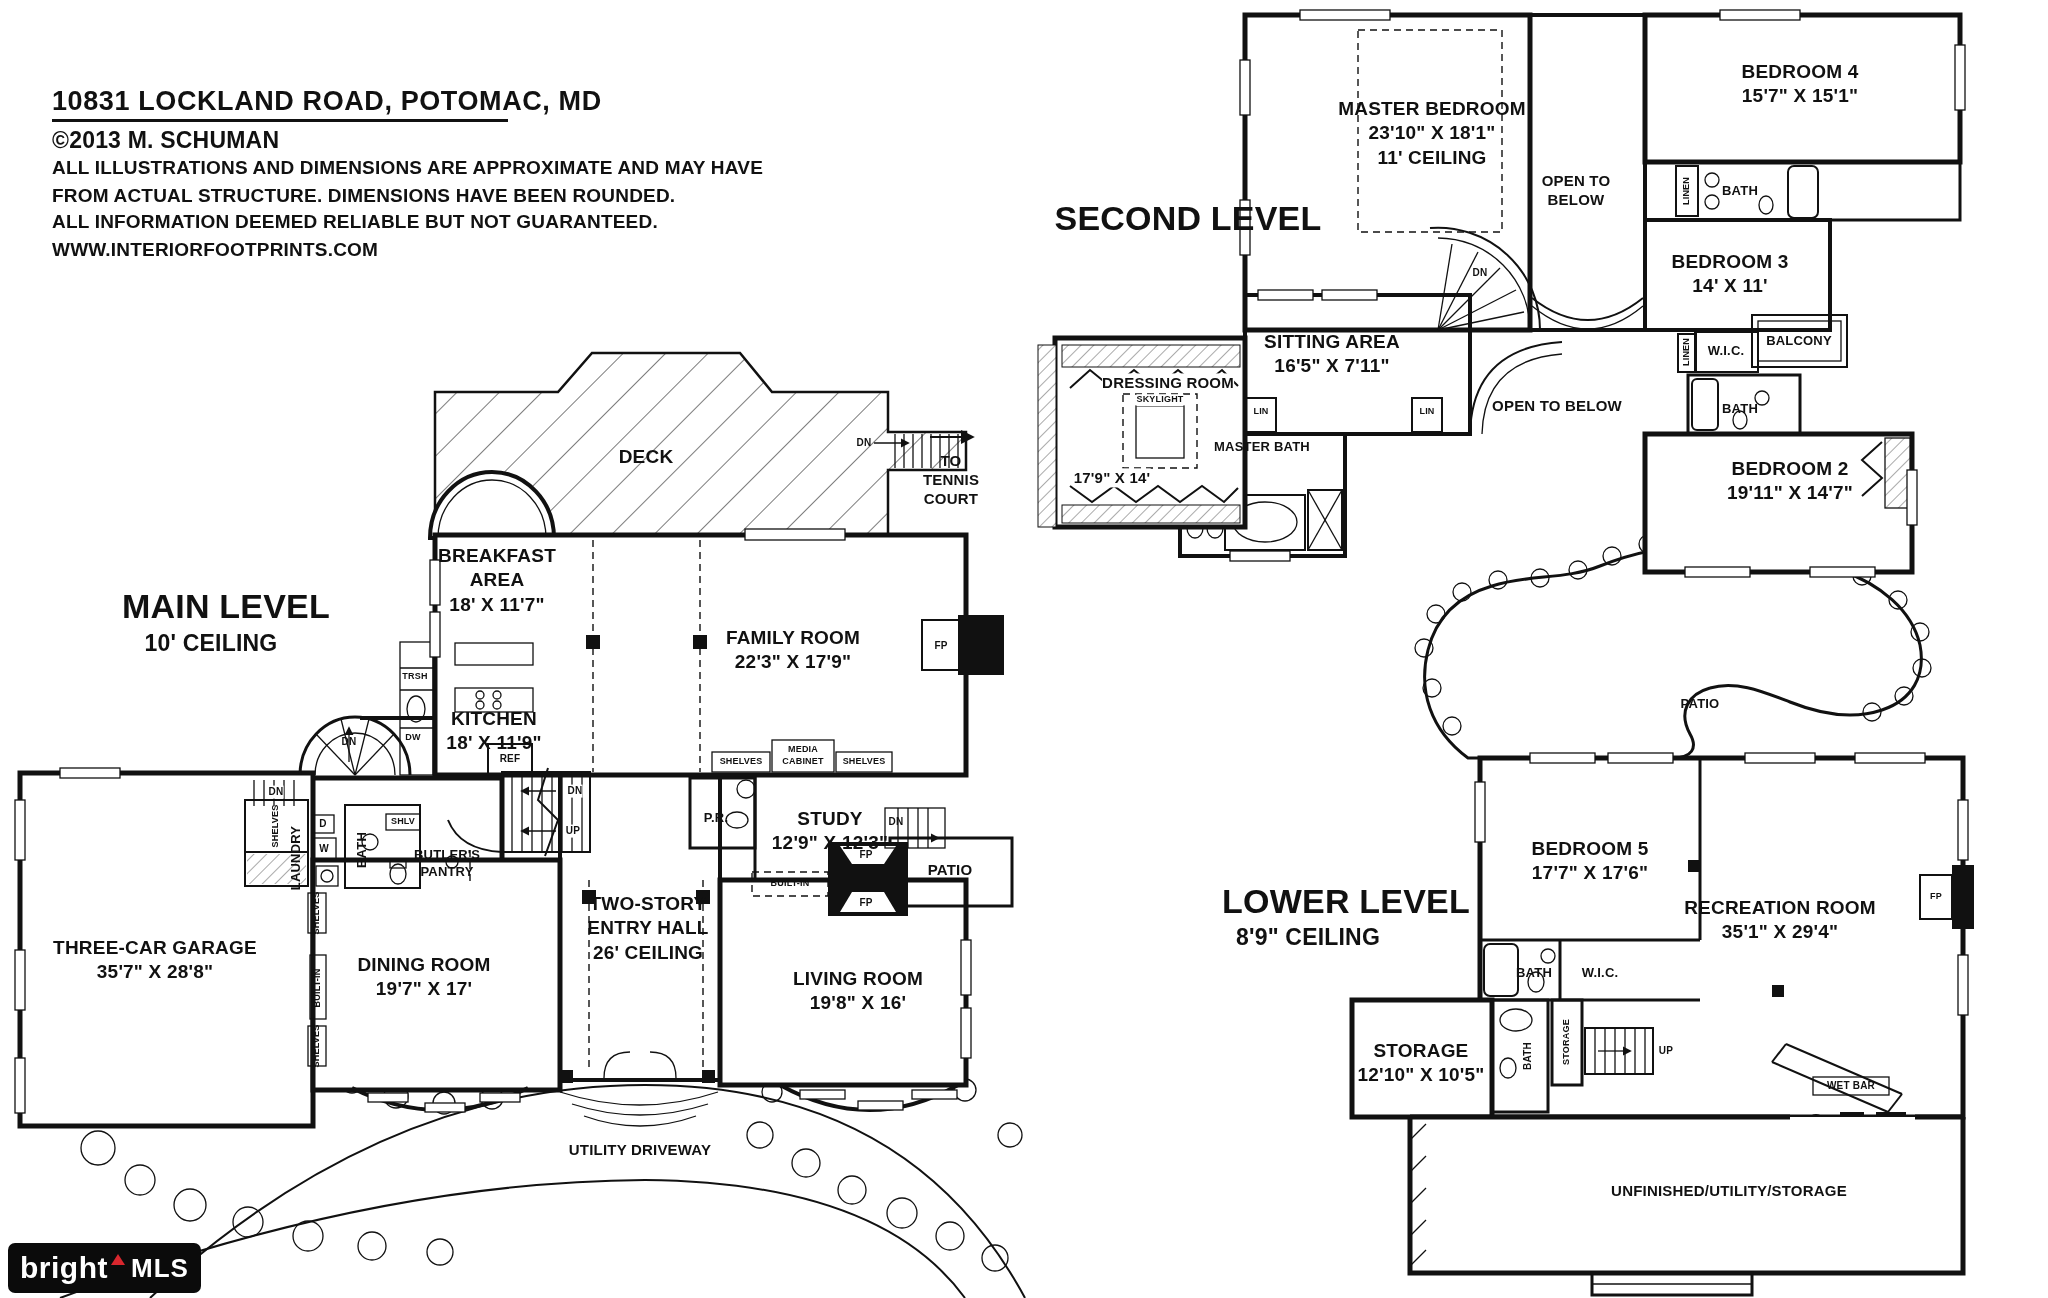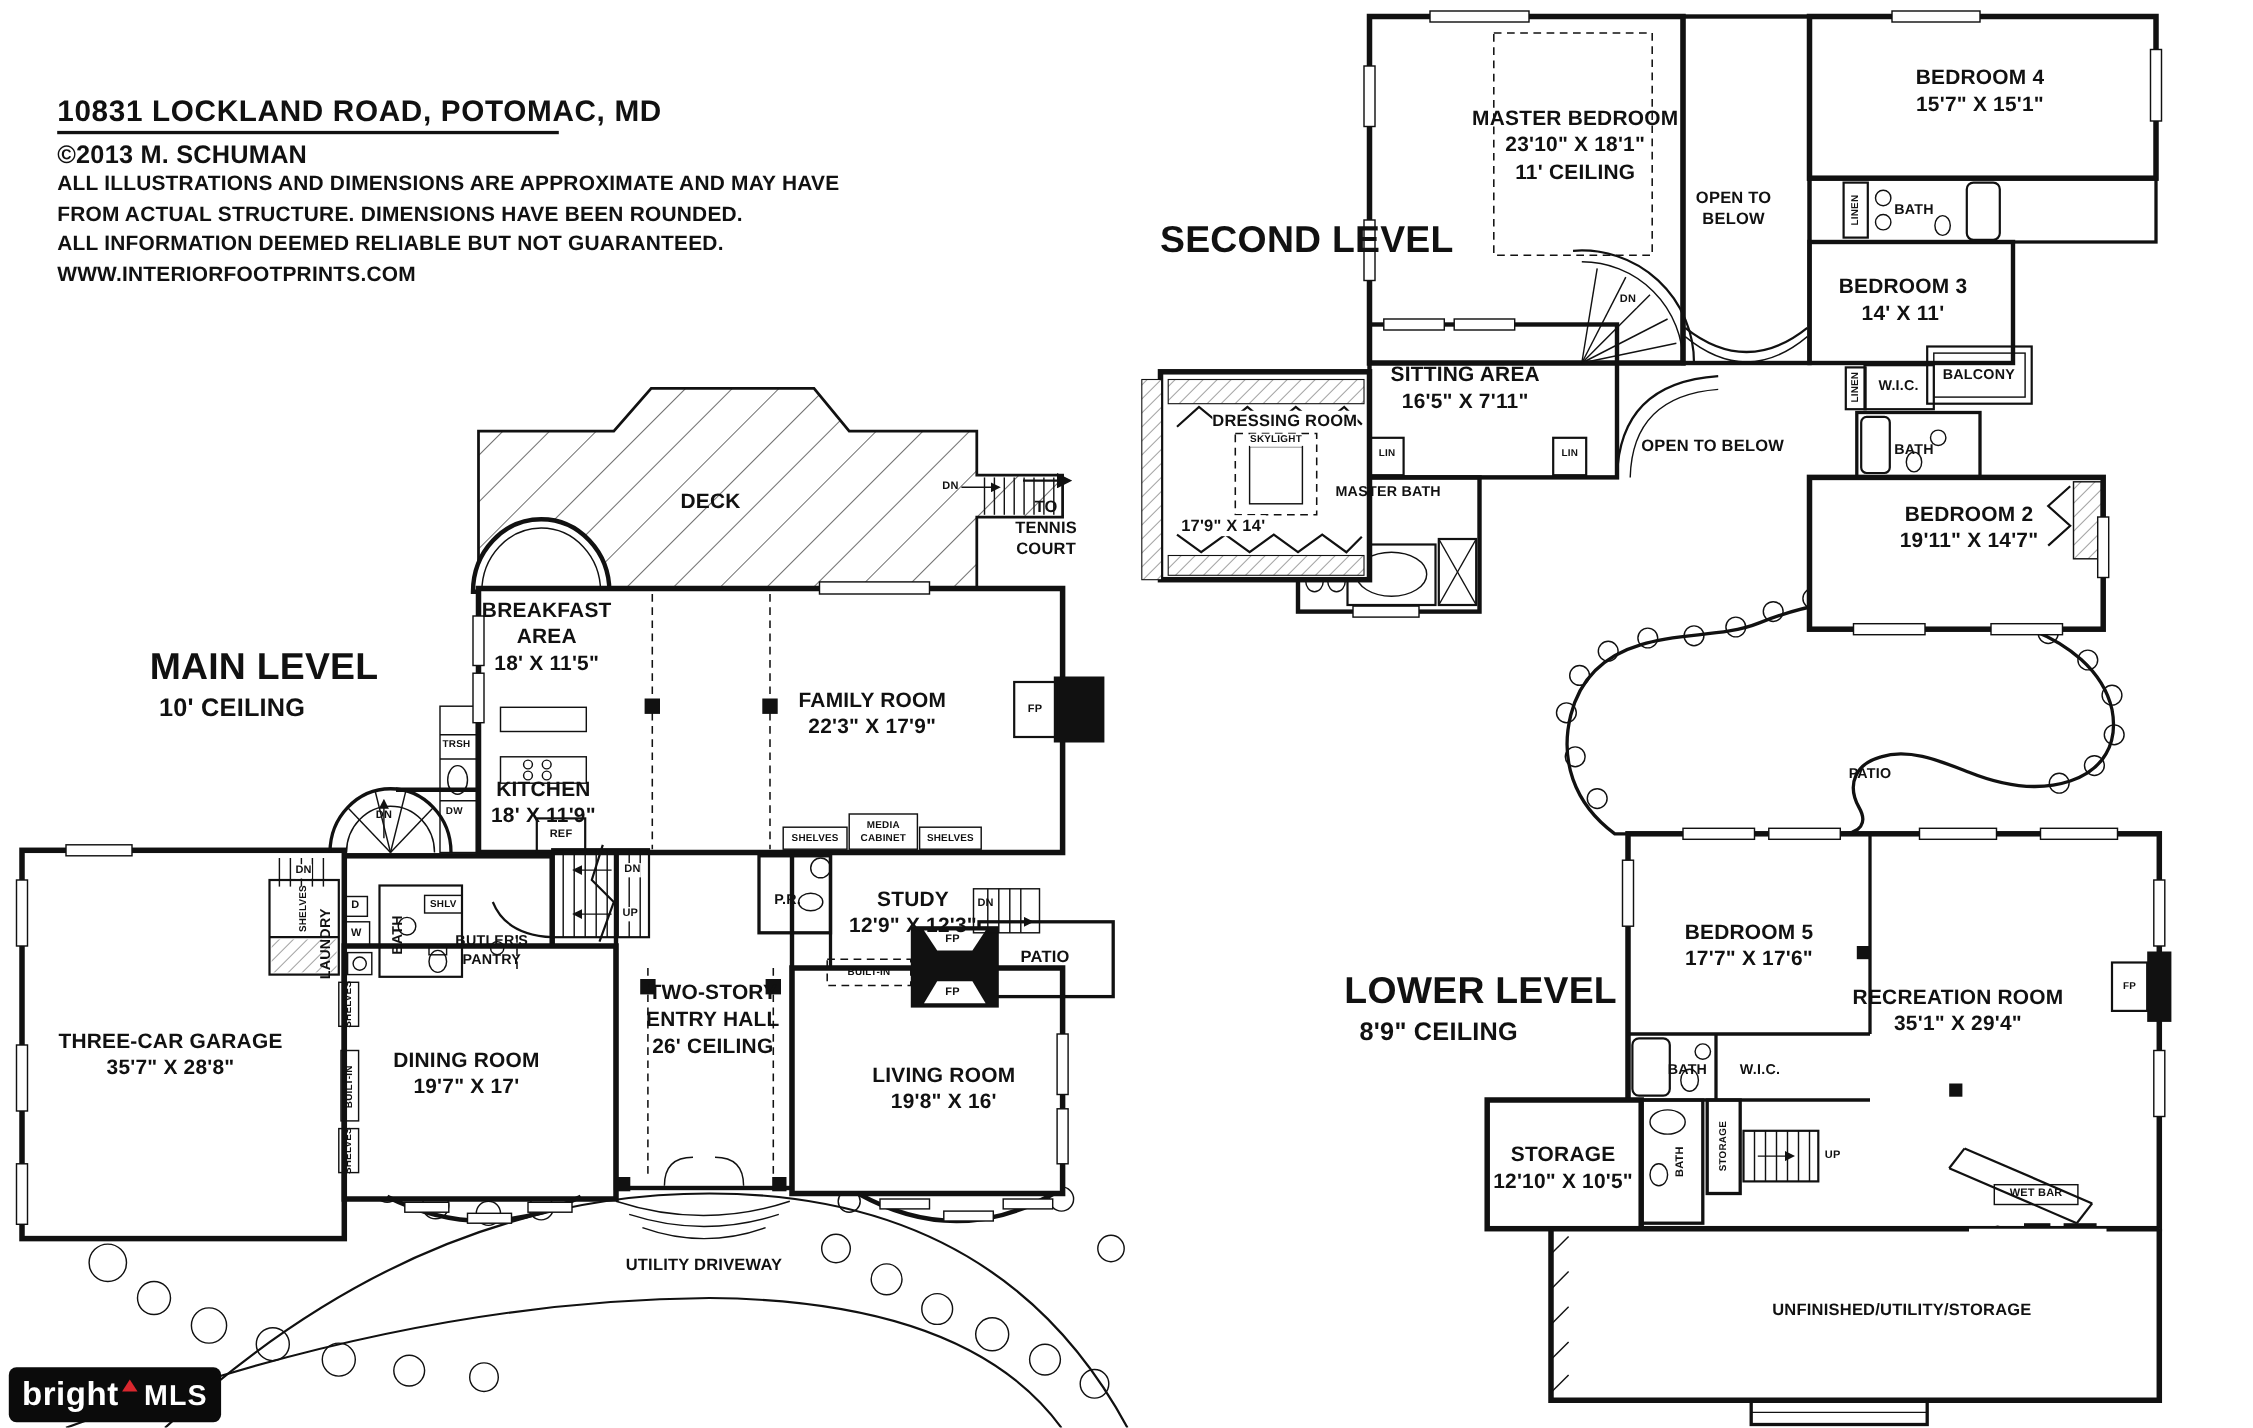--- a/index.html
+++ b/index.html
@@ -408,29 +408,29 @@
   <div class="lbl left s26" style="left:52px;top:84px;letter-spacing:.6px;">10831 LOCKLAND ROAD, POTOMAC, MD</div>
   <div class="rule" style="left:52px;top:119px;width:456px;height:3px;"></div>
   <div class="lbl left s22" style="left:52px;top:126px;">©2013 M. SCHUMAN</div>
   <div class="lbl left s18" style="left:52px;top:156px;">ALL ILLUSTRATIONS AND DIMENSIONS ARE APPROXIMATE AND MAY HAVE</div>
   <div class="lbl left s18" style="left:52px;top:184px;">FROM ACTUAL STRUCTURE. DIMENSIONS HAVE BEEN ROUNDED.</div>
   <div class="lbl left s18" style="left:52px;top:210px;">ALL INFORMATION DEEMED RELIABLE BUT NOT GUARANTEED.</div>
   <div class="lbl left s18" style="left:52px;top:238px;">WWW.INTERIORFOOTPRINTS.COM</div>
 </div>
 
 <div>
-  <div class="lbl s34" style="left:240px;top:607px;">MAIN LEVEL</div>
+  <div class="lbl s34" style="left:226px;top:607px;">MAIN LEVEL</div>
   <div class="lbl s22" style="left:211px;top:644px;">10' CEILING</div>
   <div class="lbl s18" style="left:646px;top:457px;">DECK</div>
   <div class="lbl s14" style="left:951px;top:480px;">TO
 TENNIS
 COURT</div>
   <div class="lbl s18" style="left:497px;top:580px;">BREAKFAST
 AREA
-18' X 11'5"</div>
+18' X 11'7"</div>
   <div class="lbl s18" style="left:793px;top:650px;">FAMILY ROOM
 22'3" X 17'9"</div>
   <div class="lbl s18" style="left:494px;top:731px;">KITCHEN
 18' X 11'9"</div>
   <div class="lbl s18" style="left:830px;top:831px;">STUDY
 12'9" X 12'3"</div>
   <div class="lbl s14" style="left:950px;top:870px;">PATIO</div>
   <div class="lbl s18" style="left:648px;top:928px;">TWO-STORY
 ENTRY HALL
 26' CEILING</div>

